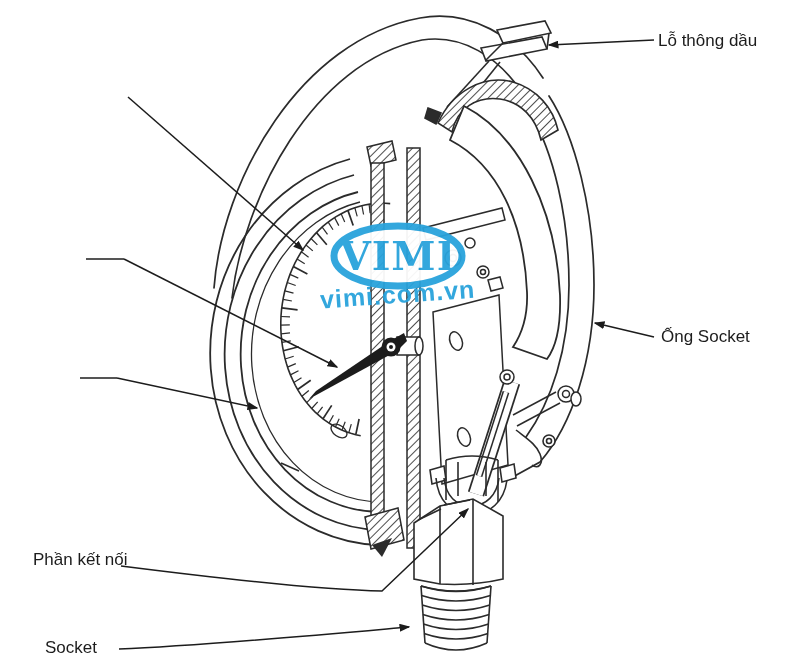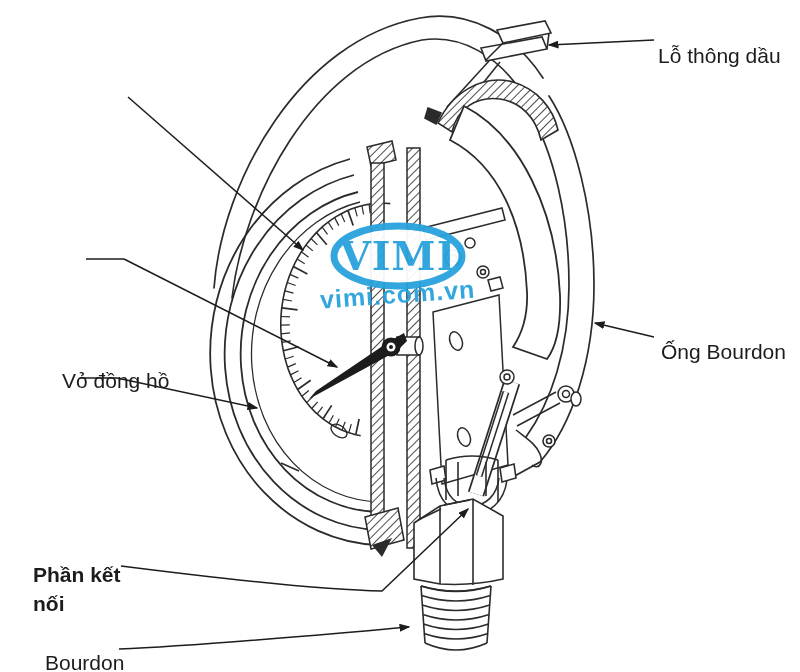--- a/index.html
+++ b/index.html
@@ -1,20 +1,20 @@
 <!DOCTYPE html>
 <html><head>
 <meta charset="utf-8">
 <style>
   html,body{margin:0;padding:0;background:#fff;}
   .stage{position:relative;width:800px;height:672px;background:#fff;overflow:hidden;
          font-family:"Liberation Sans", sans-serif;}
   svg{position:absolute;left:0;top:0;}
-  .label{position:absolute;color:#1c1c1c;font-size:21px;line-height:29px;white-space:nowrap;margin-top:15px;}
-  .label.wrap{white-space:normal;width:95px;font-weight:bold;}
+  .label{position:absolute;color:#1c1c1c;font-size:17px;line-height:29px;white-space:nowrap;}
+  .label.wrap{white-space:normal;width:95px;}
 </style>
 </head>
 <body>
 
 <div class="stage">
 
 <svg width="800" height="672" viewBox="0 0 800 672">
   <defs>
     <pattern id="hatch" patternUnits="userSpaceOnUse" width="6" height="6" patternTransform="rotate(45)">
       <rect width="6" height="6" fill="#fff"></rect>
@@ -189,19 +189,18 @@
     <path d="M119 649 C200 646 330 634 409 627" marker-end="url(#arw)"></path>
   </g>
 
   <g opacity="0.95">
     <ellipse cx="398" cy="256" rx="64" ry="30" fill="#fff" stroke="#29a3dc" stroke-width="7"></ellipse>
     <text x="398" y="270" text-anchor="middle" fill="#29a3dc" font-family="DejaVu Serif, serif" font-size="40" font-weight="bold" letter-spacing="1">VIMI</text>
     <text x="398" y="303" text-anchor="middle" fill="#29a3dc" transform="rotate(-4 398 300)" font-family="Liberation Sans, sans-serif" font-size="25" font-weight="bold" letter-spacing="1">vimi.com.vn</text>
   </g>
 </svg>
 
-<div class="label" style="left:62px;top:351px">Vỏ đồng hồ</div>
 <div class="label" style="left:658px;top:26px">Lỗ thông dầu</div>
-<div class="label" style="left:661px;top:322px">Ống Bourdon</div>
+<div class="label" style="left:661px;top:322px">Ống Socket</div>
 <div class="label wrap" style="left:33px;top:545px">Phần kết nối</div>
-<div class="label" style="left:45px;top:633px">Bourdon</div>
+<div class="label" style="left:45px;top:633px">Socket</div>
 
 </div>
 
 </body></html>

